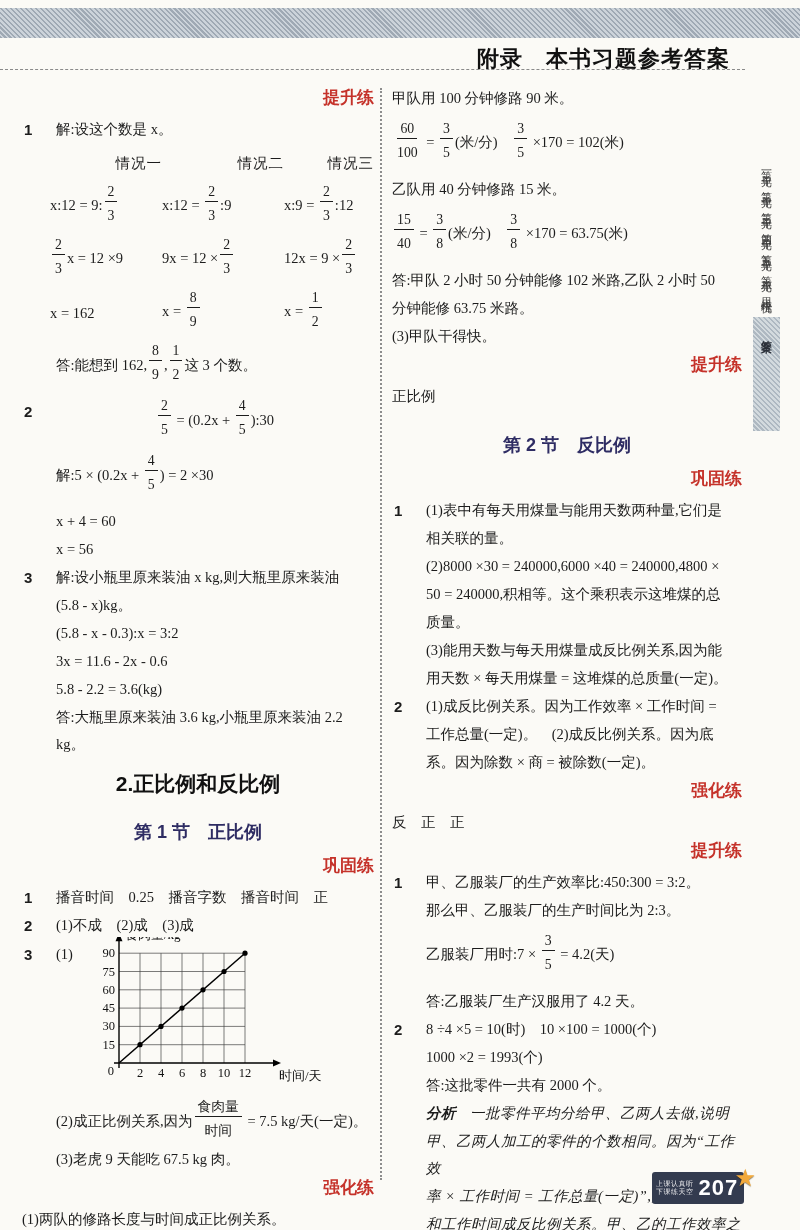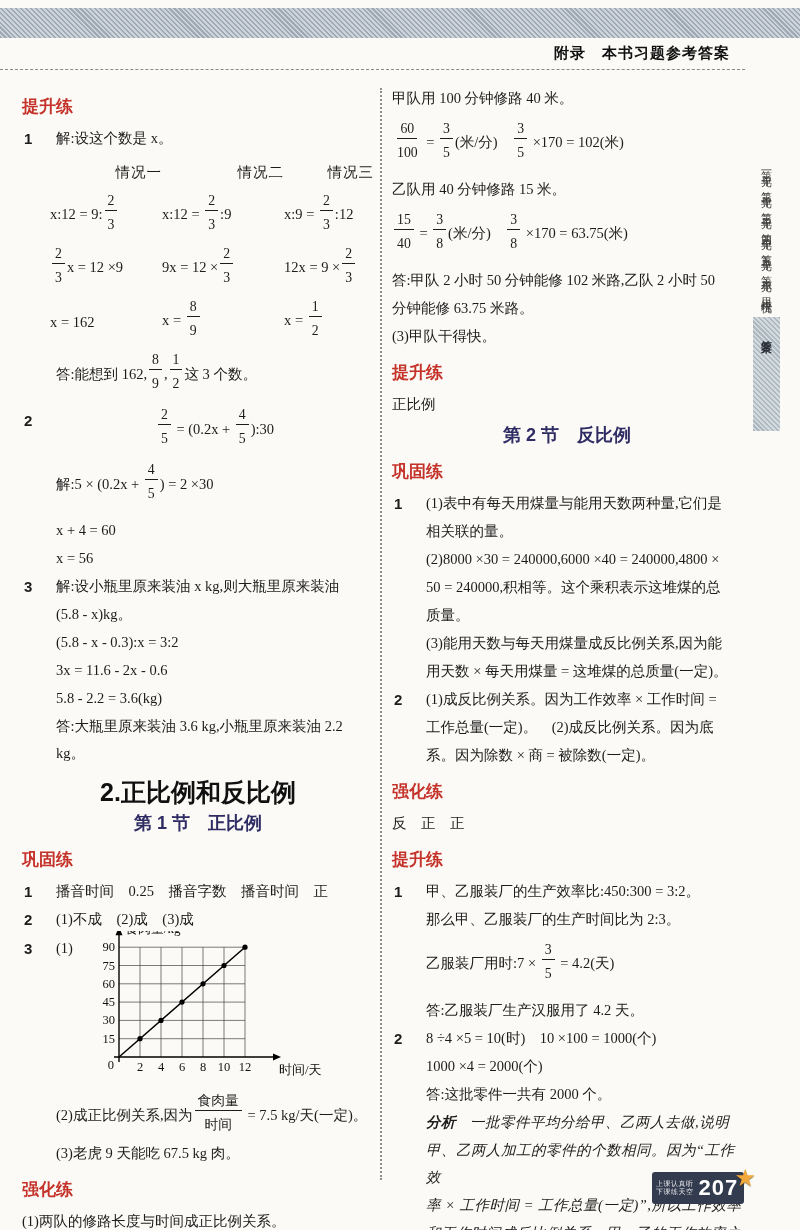--- a/index.html
+++ b/index.html
@@ -13,21 +13,21 @@
   .top-band{
     position:absolute;left:0;top:8px;width:800px;height:30px;
     background-image:
       repeating-linear-gradient(45deg,#9fa9b4 0 1.5px,#ccd3da 1.5px 3.5px),
       repeating-linear-gradient(-45deg,rgba(255,255,255,.45) 0 1.5px,rgba(0,0,0,0) 1.5px 3.5px);
   }
   
   .hdr{
     position:absolute;left:0;top:44px;width:730px;text-align:right;
     font-family:"Liberation Sans","DejaVu Sans",sans-serif;
-    font-weight:bold;font-size:15px;color:#111;letter-spacing:1px;
+    font-weight:bold;font-size:22px;color:#111;letter-spacing:1px;
   }
   .hdr-rule{position:absolute;left:0;top:69px;width:745px;border-top:1.5px dashed #8a8a8a;}
   
   .col{position:absolute;top:84px;}
   #left-col{left:22px;width:352px;}
   #right-col{left:392px;width:350px;}
   .divider{position:absolute;left:380px;top:88px;height:1092px;border-left:2px dotted #8d8d8d;}
   
   .blk{position:relative;line-height:27px;font-size:14.5px;margin:1px 0;}
   .blk .txt{display:inline;}
@@ -36,29 +36,29 @@
     font-family:"Liberation Sans","DejaVu Sans",sans-serif;
     font-weight:bold;font-size:15px;
   }
   .item,.cont,.math-cont,.analysis,.analysis-cont{padding-left:34px;}
   .body{padding-left:0;}
   .center{padding-left:34px;}
   .math-center{padding-left:34px;text-align:center;margin:9px 0;}
   .math-cont{margin:9px 0;}
   .heading-red{
     font-family:"Liberation Sans","DejaVu Sans",sans-serif;
-    font-weight:bold;font-size:17px;color:#c5322a;margin:9px 0 5px 0;
+    font-weight:bold;font-size:17px;color:#c5322a;margin:0 0 5px 0;text-align:right;
   }
   .black-center{
     text-align:center;font-family:"Liberation Sans","DejaVu Sans",sans-serif;
-    font-weight:bold;font-size:25px;color:#101010;margin:12px 0 4px 0;
+    font-weight:bold;font-size:21px;color:#101010;margin:12px 0 4px 0;
   }
   .navy-center{
     text-align:center;font-family:"Liberation Sans","DejaVu Sans",sans-serif;
-    font-weight:bold;font-size:18px;color:#2e2c63;margin:4px 0 6px 0;
+    font-weight:bold;font-size:18px;color:#2e2c63;margin:22px 0 6px 0;
   }
   .analysis,.analysis-cont{
     font-style:italic;letter-spacing:.5px;
   }
   .alabel{font-weight:bold;margin-right:14px;}
   
   .r3{display:grid;grid-template-columns:112px 122px 1fr;padding-left:28px;align-items:center;margin:7px 0;}
   .r3 .cell{white-space:nowrap;}
   .r3-head .cell{letter-spacing:1px;text-align:right;}
   
@@ -239,21 +239,21 @@
           <span class="fnum">食肉量</span>
           <span class="fden">时间</span>
         </span> = 7.5 kg/天(一定)。</span></div>
     <div class="blk cont"><span class="txt">(3)老虎 9 天能吃 67.5 kg 肉。</span></div>
     <div class="blk heading-red"><span class="txt">强化练</span></div>
     <div class="blk body"><span class="txt">(1)两队的修路长度与时间成正比例关系。</span></div>
     <div class="blk body"><span class="txt">(2)2 小时 60 分钟是 170 分钟。</span></div>
   </div>
 <div class="divider"></div>
 <div id="right-col" class="col">
-    <div class="blk body"><span class="txt">甲队用 100 分钟修路 40 米。</span></div>
+    <div class="blk body"><span class="txt">甲队用 100 分钟修路 90 米。</span></div>
     <div class="blk math-cont body" style="padding-left: 0px;"><span class="txt"><span class="frac">
           <span class="fnum">60</span>
           <span class="fden">100</span>
         </span> = <span class="frac">
           <span class="fnum">3</span>
           <span class="fden">5</span>
         </span>(米/分)　<span class="frac">
           <span class="fnum">3</span>
           <span class="fden">5</span>
         </span> ×170 = 102(米)</span></div>
@@ -289,21 +289,21 @@
     <div class="blk body"><span class="txt">反　正　正</span></div>
     <div class="blk heading-red"><span class="txt">提升练</span></div>
     <div class="blk item"><span class="pnum">1</span><span class="txt">甲、乙服装厂的生产效率比:450:300 = 3:2。</span></div>
     <div class="blk cont"><span class="txt">那么甲、乙服装厂的生产时间比为 2:3。</span></div>
     <div class="blk math-cont"><span class="txt">乙服装厂用时:7 × <span class="frac">
           <span class="fnum">3</span>
           <span class="fden">5</span>
         </span> = 4.2(天)</span></div>
     <div class="blk cont"><span class="txt">答:乙服装厂生产汉服用了 4.2 天。</span></div>
     <div class="blk item"><span class="pnum">2</span><span class="txt">8 ÷4 ×5 = 10(时)　10 ×100 = 1000(个)</span></div>
-    <div class="blk cont"><span class="txt">1000 ×4 = 2000(个)</span></div>
+    <div class="blk cont"><span class="txt">1000 ×2 = 1993(个)</span></div>
     <div class="blk cont"><span class="txt">答:这批零件一共有 2000 个。</span></div>
     <div class="blk analysis"><span class="alabel">分析</span><span class="txt">一批零件平均分给甲、乙两人去做,说明</span></div>
     <div class="blk analysis-cont"><span class="txt">甲、乙两人加工的零件的个数相同。因为“工作效</span></div>
     <div class="blk analysis-cont"><span class="txt">率 × 工作时间 = 工作总量(一定)”,所以工作效率</span></div>
     <div class="blk analysis-cont"><span class="txt">和工作时间成反比例关系。甲、乙的工作效率之</span></div>
   </div>
 
 <div id="sidebar">
     <div class="stab">第一单元</div>
     <div class="stab">第二单元</div>

